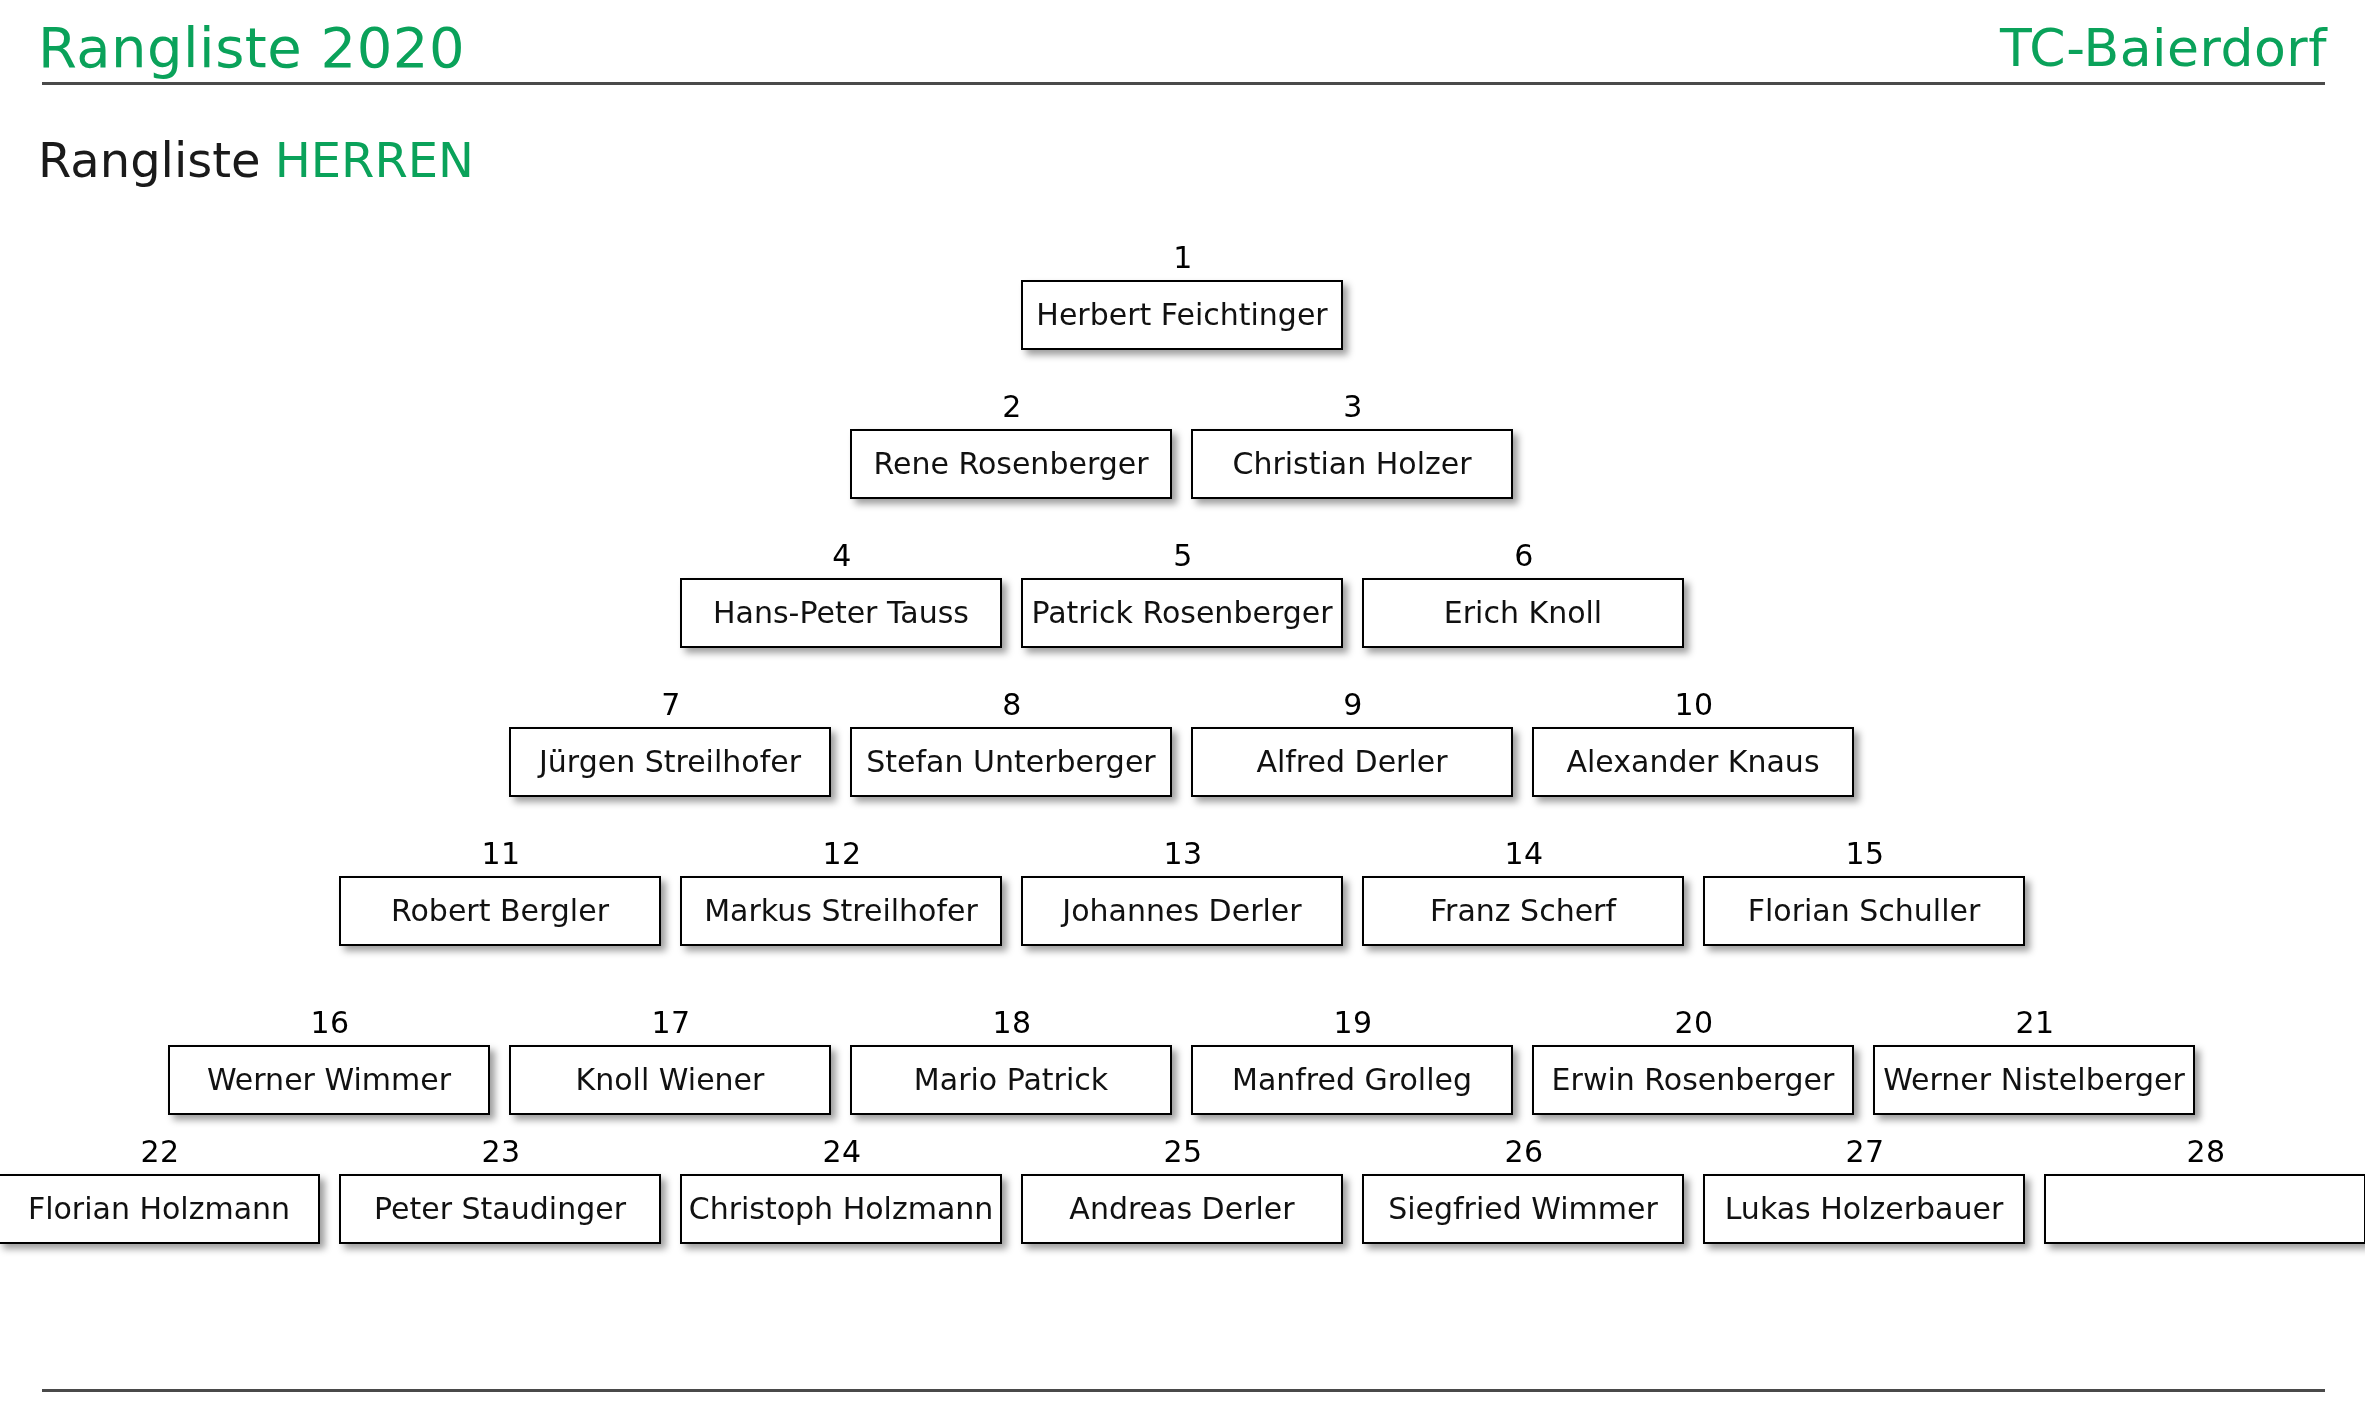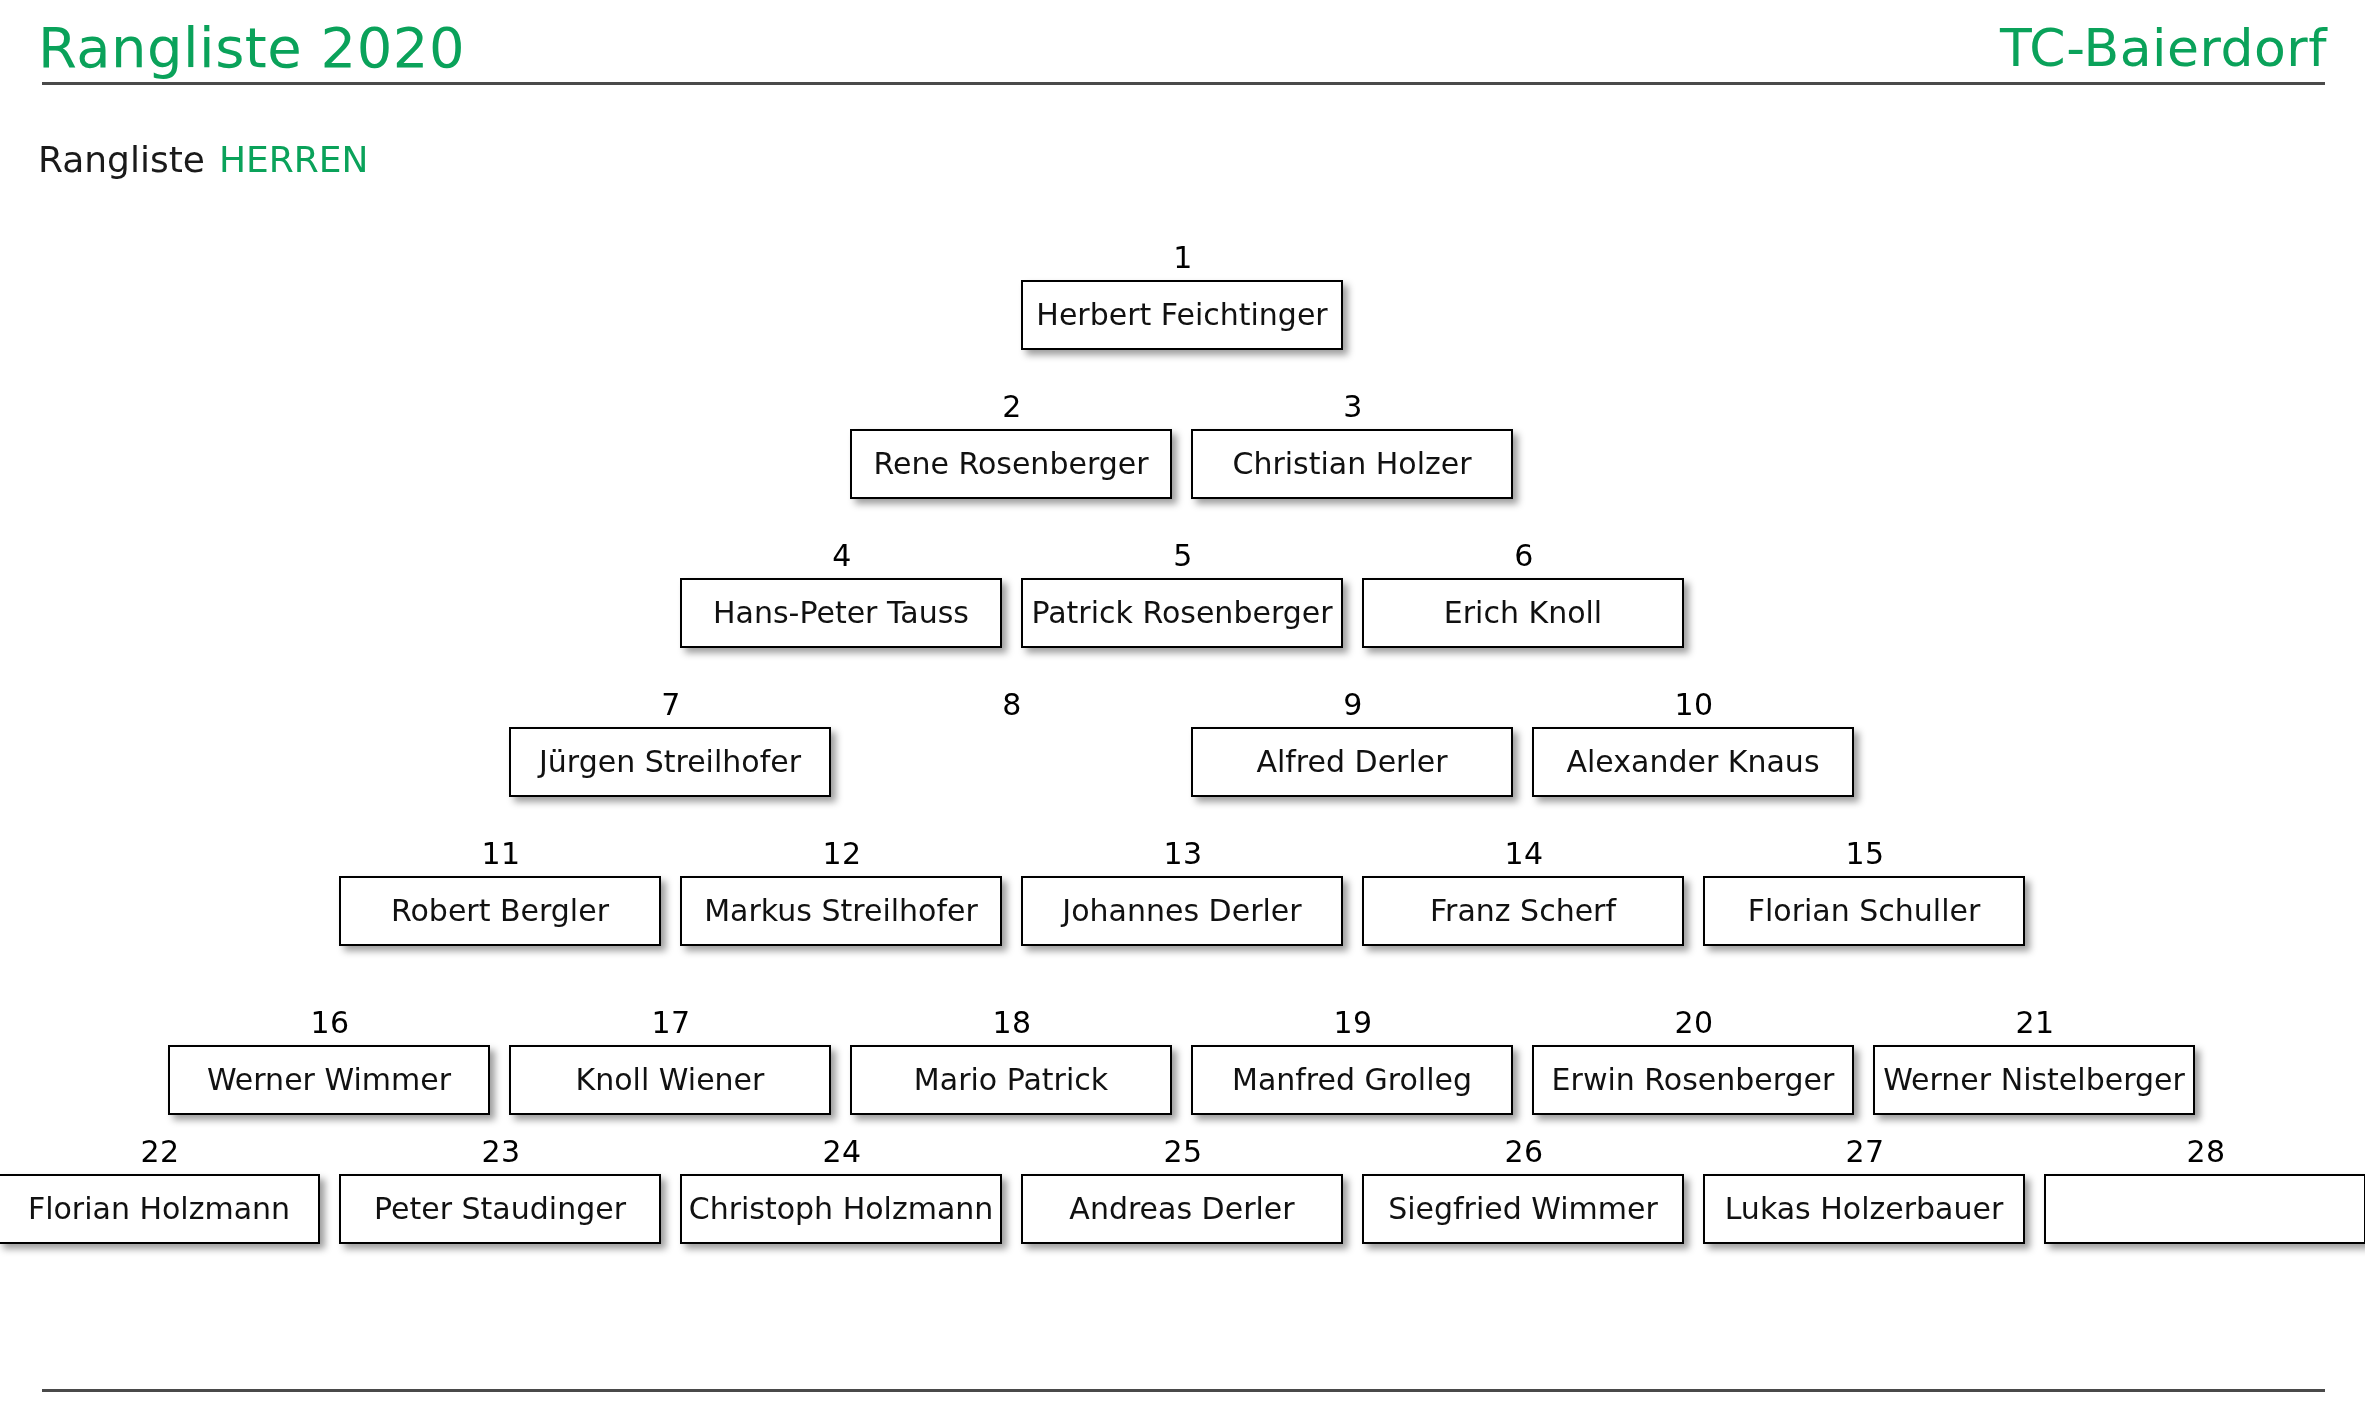--- a/index.html
+++ b/index.html
@@ -55,21 +55,21 @@
     width: 2283px;
     height: 3px;
     background: #4a4a4a;
   }
 
   
   #subtitle {
     position: absolute;
     left: 38px;
     top: 134px;
-    font-size: 36px;
+    font-size: 48px;
     line-height: 52px;
     white-space: nowrap;
   }
   #subtitle .sub-main { color: #1a1a1a; }
   #subtitle .sub-cat  { color: #0AA25A; margin-left: 14px; }
 
   
   #pyramid {
     position: absolute;
     left: 0;
@@ -195,20 +195,23 @@
     </div>
     <div class="rank-row" style="left: 509px; top: 690px; width: 1347px;">
       <div class="rank-cell">
         <div class="rank-number">7</div>
         <div class="rank-box">
           <div class="rank-name">Jürgen Streilhofer</div>
         </div>
       </div>
       <div class="rank-cell">
         <div class="rank-number">8</div>
+        <div class="rank-box">
+          <div class="rank-name">Stefan Unterberger</div>
+        </div>
       </div>
       <div class="rank-cell">
         <div class="rank-number">9</div>
         <div class="rank-box">
           <div class="rank-name">Alfred Derler</div>
         </div>
       </div>
       <div class="rank-cell">
         <div class="rank-number">10</div>
         <div class="rank-box">

